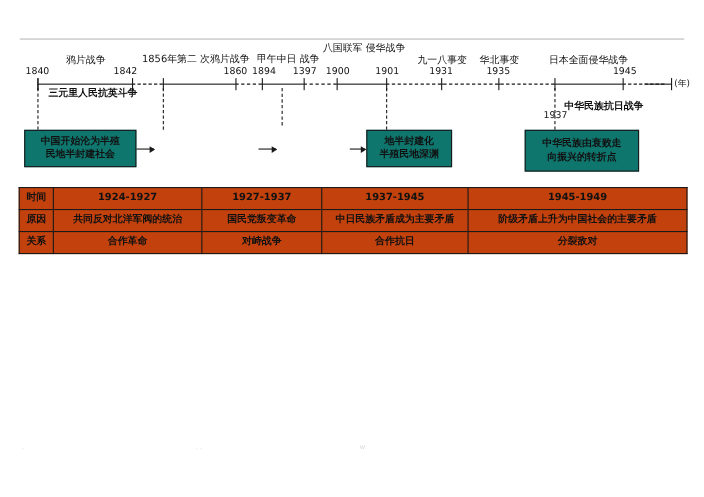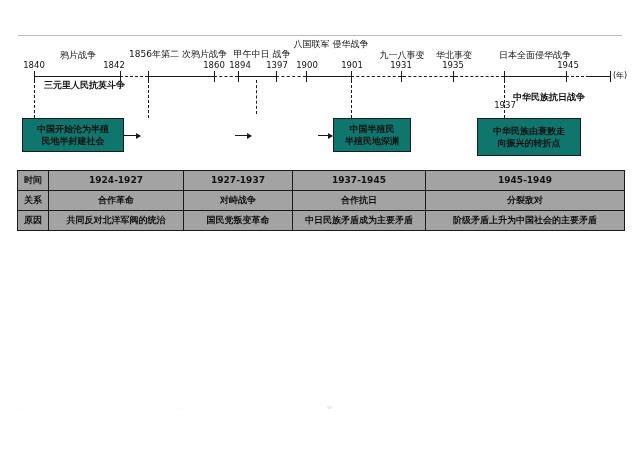--- a/index.html
+++ b/index.html
@@ -136,21 +136,21 @@
     border-bottom: 3.5px solid transparent;
   }
 
   
   #rel-table {
     position: absolute;
     left: 17px;
     top: 170px;
     border-collapse: collapse;
     table-layout: fixed;
-    background: #a3a3a3;
+    background: #c2410c;
   }
   #rel-table td {
     border: 1px solid #1a1a1a;
     font-size: 9px;
     line-height: 11px;
     font-weight: bold;
     text-align: center;
     height: 17px;
     padding: 1px 2px;
     white-space: nowrap;
@@ -271,21 +271,21 @@
     </div>
   </div>
   <div class="arrow" style="left:124px; top:135px; width:16px;"></div>
 
   <div class="arrow" style="left:235px; top:135px; width:16px;"></div>
 
   <div class="arrow" style="left:318px; top:135px; width:14px;"></div>
 
   <div class="rbox" style="left:333px; top:118px; width:78px; height:34px;">
     <div>
-      <span>中国半殖民</span>
+      <span>地半封建化</span>
       <span>半殖民地深渊</span>
     </div>
   </div>
 
   <div class="rbox" style="left:477px; top:118px; width:104px; height:38px;">
     <div>
       <span>中华民族由衰败走</span>
       <span>向振兴的转折点</span>
     </div>
   </div>
@@ -294,31 +294,31 @@
 <table id="rel-table">
   <tbody>
       <tr>
     <td class="rowhead">时间</td>
     <td class="c1">1924-1927</td>
     <td class="c2">1927-1937</td>
     <td class="c3">1937-1945</td>
     <td class="c4">1945-1949</td>
   </tr>
   <tr>
+    <td class="rowhead">原因</td>
+    <td>共同反对北洋军阀的统治</td>
+    <td>国民党叛变革命</td>
+    <td>中日民族矛盾成为主要矛盾</td>
+    <td>阶级矛盾上升为中国社会的主要矛盾</td>
+  </tr>
+  <tr>
     <td class="rowhead">关系</td>
     <td>合作革命</td>
     <td>对峙战争</td>
     <td>合作抗日</td>
     <td>分裂敌对</td>
   </tr>
-  <tr>
-    <td class="rowhead">原因</td>
-    <td>共同反对北洋军阀的统治</td>
-    <td>国民党叛变革命</td>
-    <td>中日民族矛盾成为主要矛盾</td>
-    <td>阶级矛盾上升为中国社会的主要矛盾</td>
-  </tr>
 </tbody>
   </table>
 
 <div class="artifact" style="left:20px;  top:406px;">·</div>
 <div class="artifact" style="left:178px; top:406px;">· ·</div>
 <div class="artifact" style="left:327px; top:404px;">w</div>
 
 </body></html>

